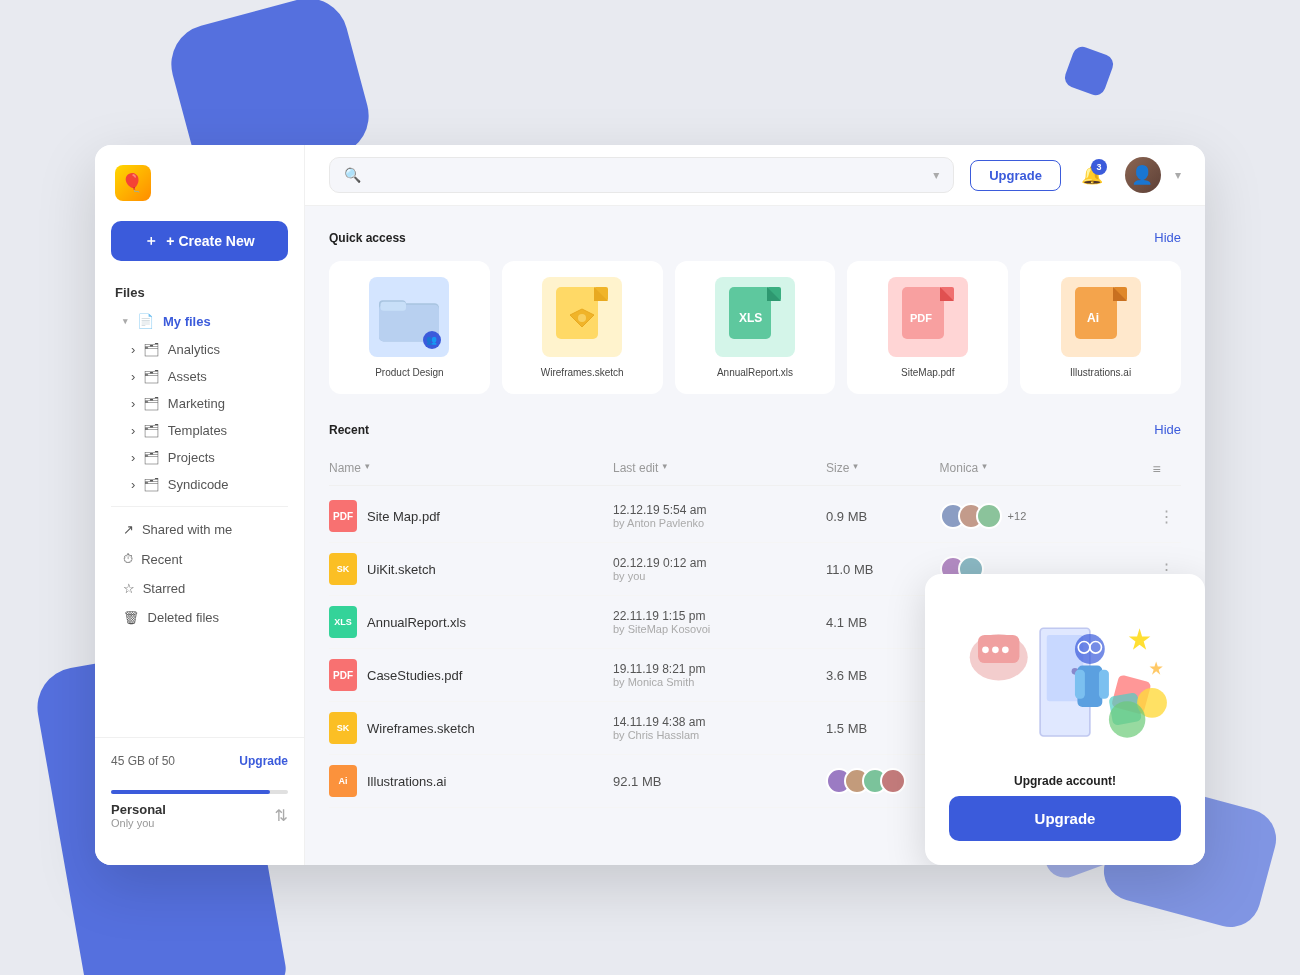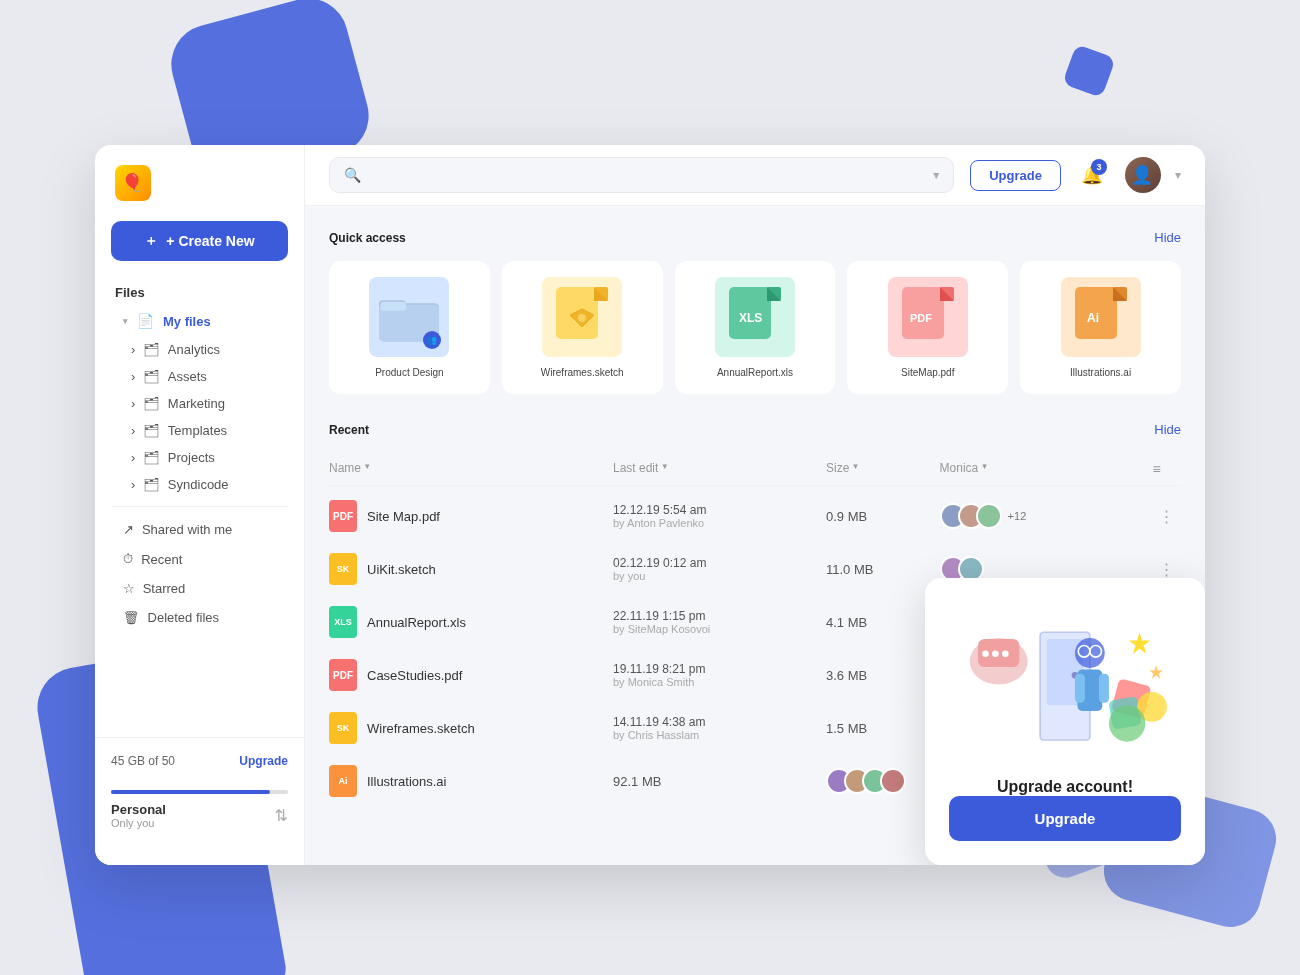--- a/index.html
+++ b/index.html
@@ -448,24 +448,24 @@
       z-index: 100;
     }
     .upgrade-popup-illustration {
       width: 100%;
       height: 160px;
       margin-bottom: 16px;
       position: relative;
       overflow: hidden;
     }
     .upgrade-popup-title {
-      font-size: 16px;
+      font-size: 12px;
       font-weight: 700;
       color: #222;
-      margin-bottom: 0;
+      margin-bottom: 8px;
     }
     .upgrade-popup-desc {
       font-size: 13px;
       color: #777;
       margin-bottom: 20px;
       line-height: 1.5;
     }
     .upgrade-popup-btn {
       background: #3b5bdb;
       color: #fff;

